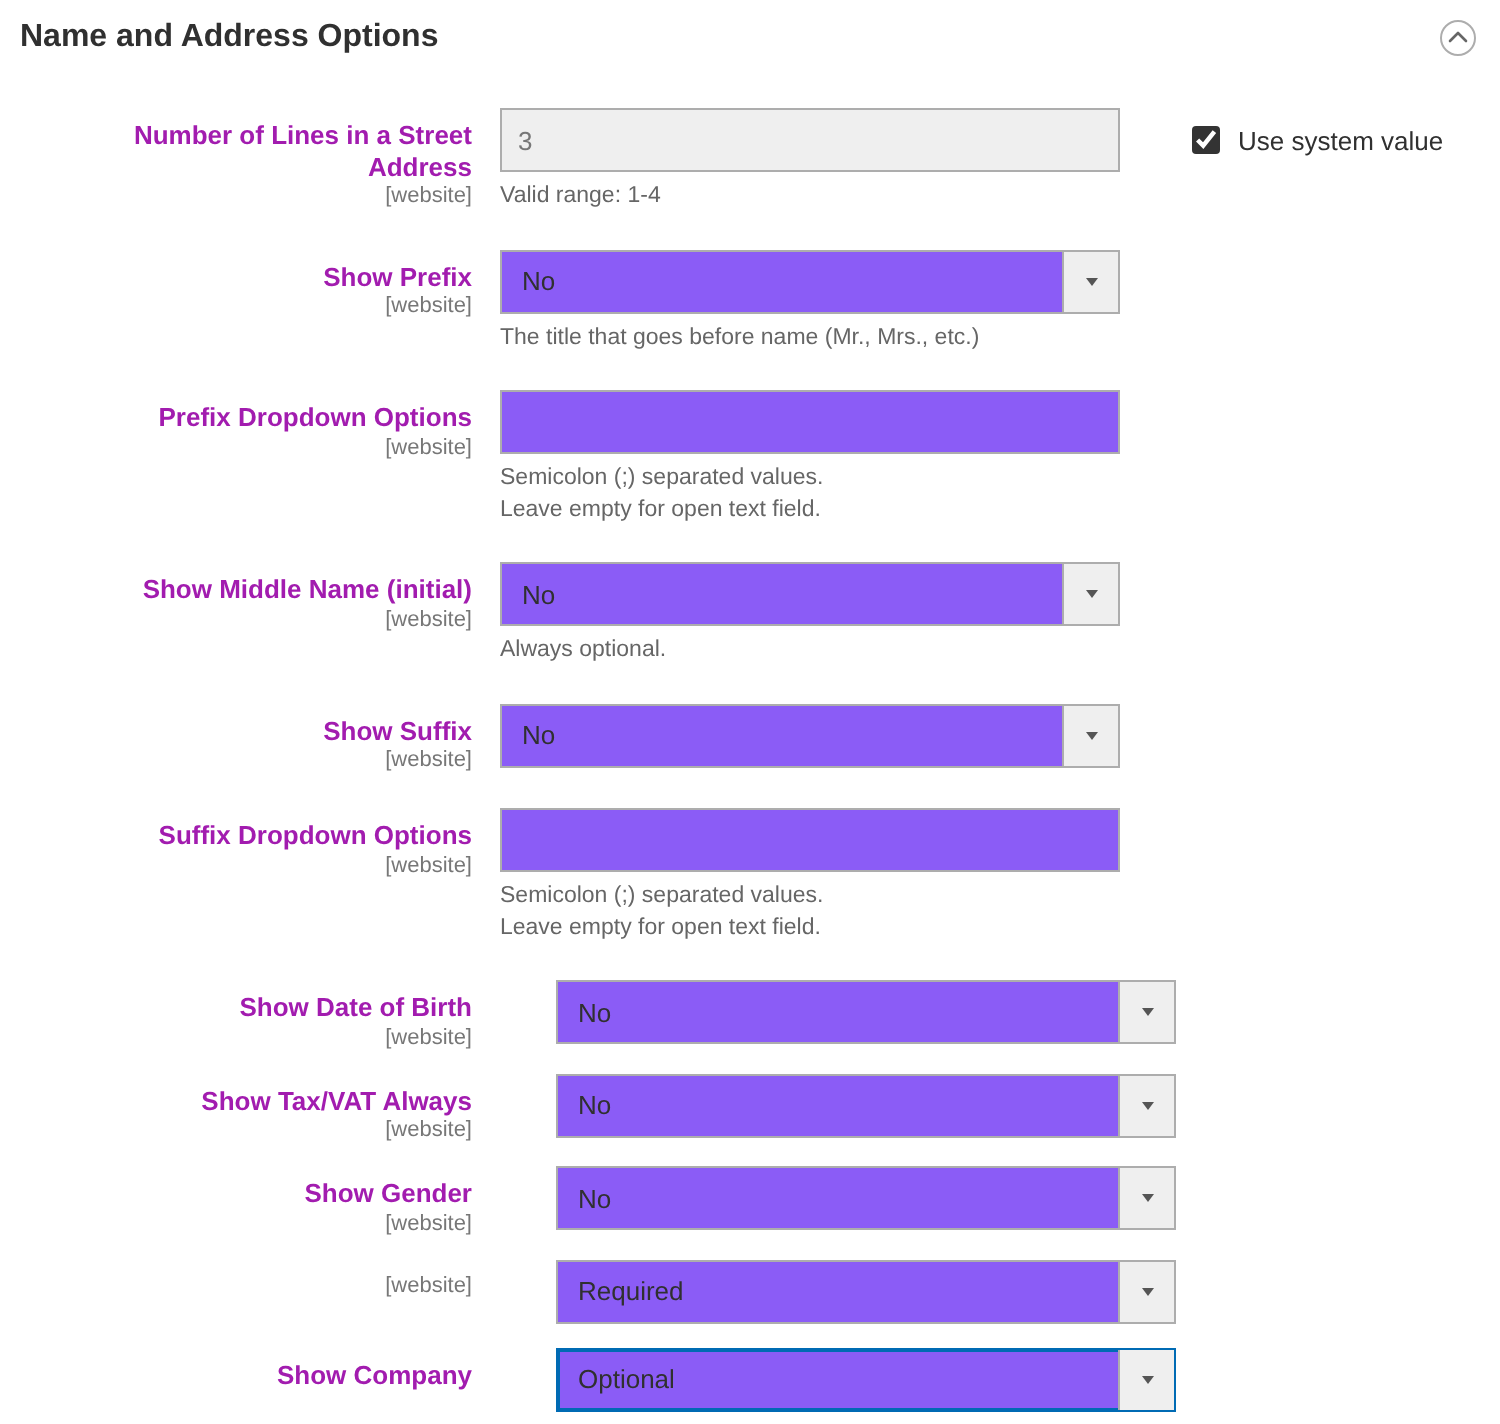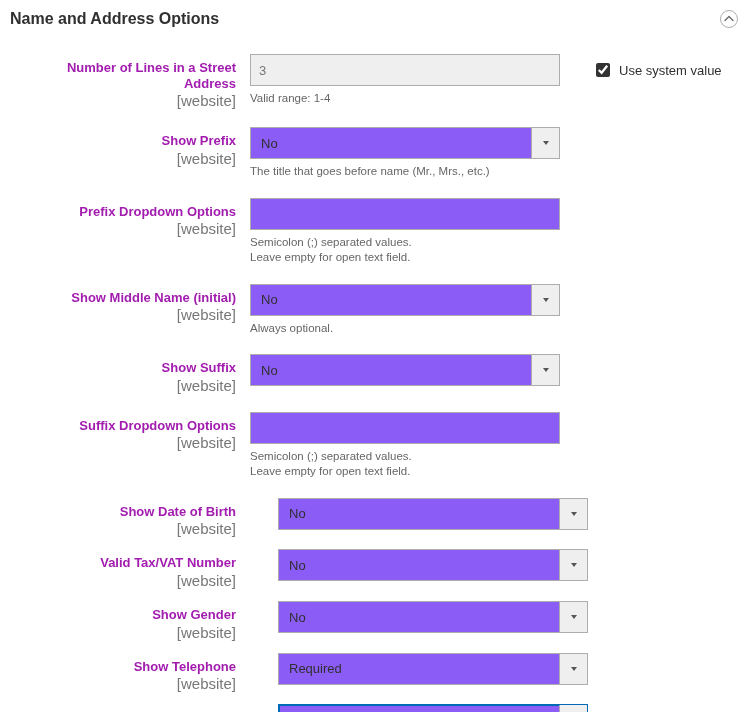--- a/index.html
+++ b/index.html
@@ -53,21 +53,21 @@
     padding-right: 14px;
     padding-top: 6px;
   }
   .label-main {
     font-size: 13px;
     font-weight: 600;
     color: #a21caf;
     line-height: 1.2;
   }
   .label-scope {
-    font-size: 15px;
+    font-size: 11px;
     color: #777;
     margin-top: 1px;
   }
   .control-col {
     width: 310px;
     flex: 0 0 310px;
   }
   .extra-col {
     padding-left: 32px;
     padding-top: 6px;
@@ -247,21 +247,21 @@
             <svg width="8" height="8" viewBox="0 0 8 8">
                 <path d="M1 2 L4 6 L7 2 Z" fill="#555"></path>
               </svg>
           </div>
         </div>
       </div>
     </div>
 
     <div class="row tight">
       <div class="label-col">
-        <div class="label-main">Valid Tax/VAT Number</div>
+        <div class="label-main">Show Tax/VAT Always</div>
         <div class="label-scope">[website]</div>
       </div>
       <div class="control-col">
         <div class="select">
           <div class="sel-value">No</div>
           <div class="sel-arrow">
             <svg width="8" height="8" viewBox="0 0 8 8">
                 <path d="M1 2 L4 6 L7 2 Z" fill="#555"></path>
               </svg>
           </div>
@@ -281,21 +281,20 @@
             <svg width="8" height="8" viewBox="0 0 8 8">
                 <path d="M1 2 L4 6 L7 2 Z" fill="#555"></path>
               </svg>
           </div>
         </div>
       </div>
     </div>
 
     <div class="row tight">
       <div class="label-col">
-        <div class="label-main">Show Telephone</div>
         <div class="label-scope">[website]</div>
       </div>
       <div class="control-col">
         <div class="select">
           <div class="sel-value">Required</div>
           <div class="sel-arrow">
             <svg width="8" height="8" viewBox="0 0 8 8">
                 <path d="M1 2 L4 6 L7 2 Z" fill="#555"></path>
               </svg>
           </div>

